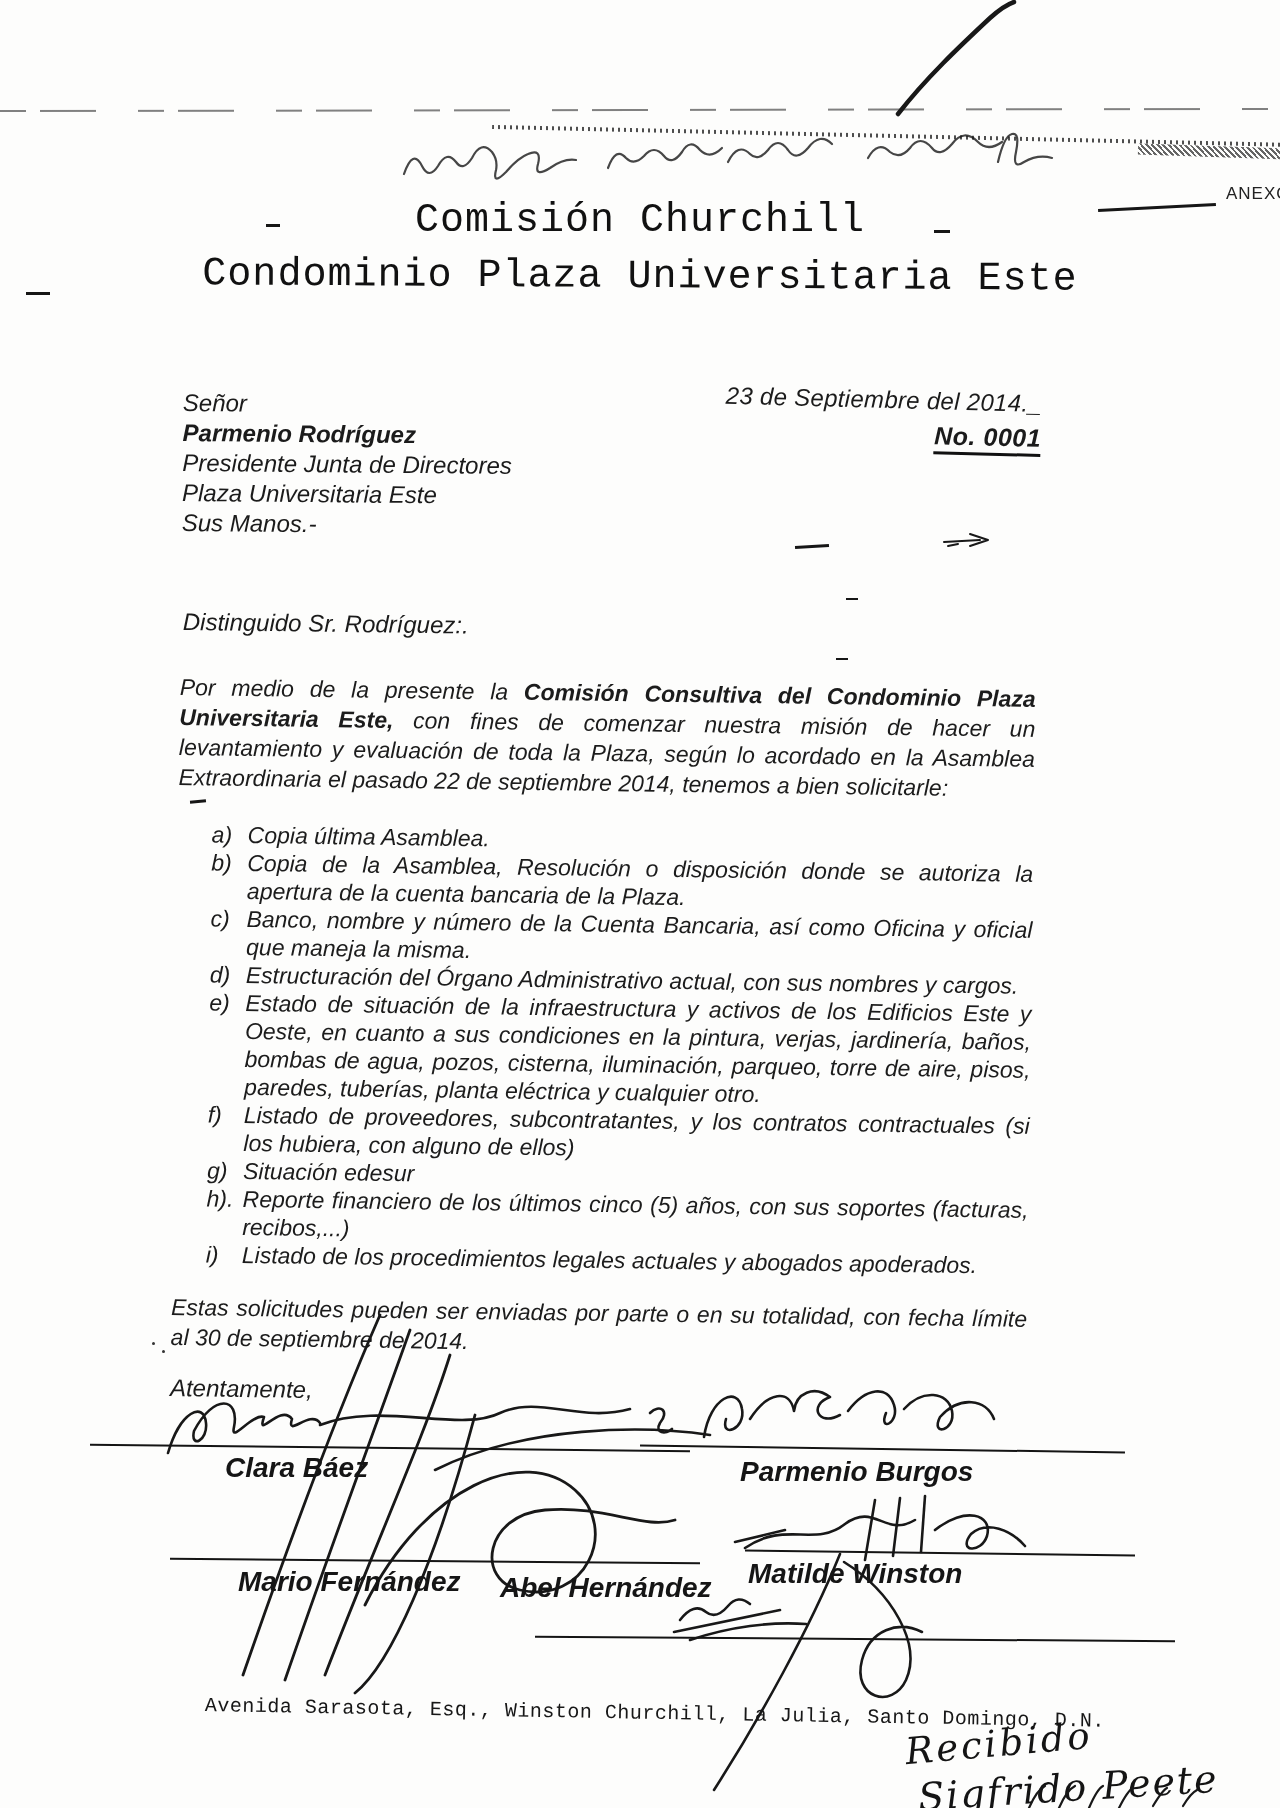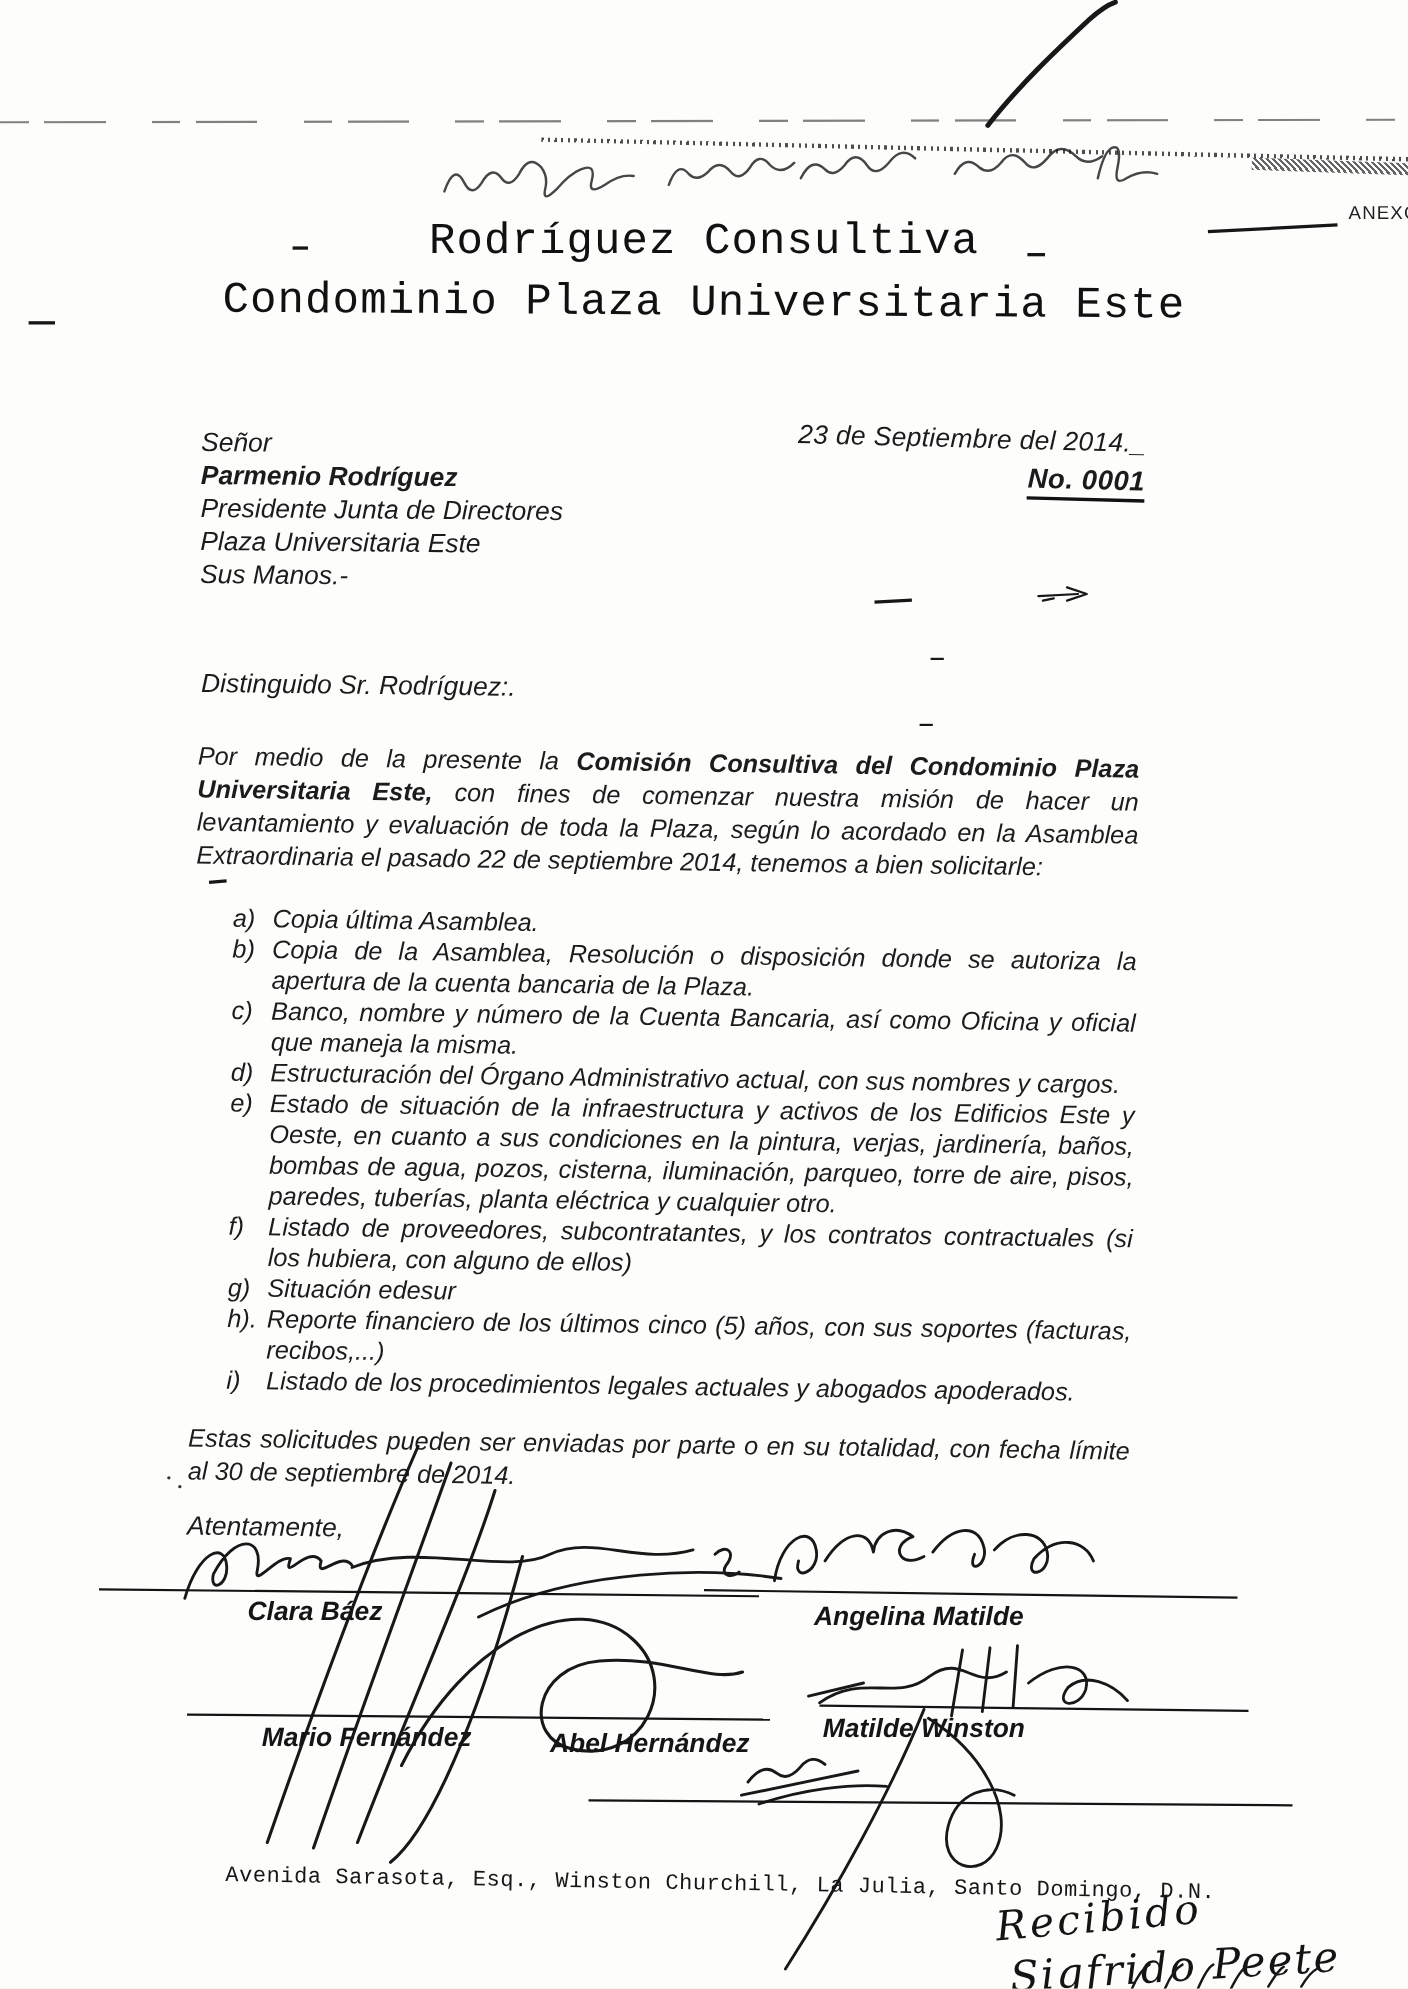--- a/index.html
+++ b/index.html
@@ -70,21 +70,21 @@
   .intro{line-height:30px;text-align:justify;}
   .intro .b{font-weight:bold;}
   .req-list{margin-top:28px;line-height:28px;}
   .item{position:relative;padding-left:70px;text-align:justify;}
   .item-label{position:absolute;left:34px;top:0;}
   .closing{margin-top:24px;line-height:30px;text-align:justify;}
   .signoff{margin-top:22px;font-size:24px;}
   
   .sigline{position:absolute;height:2px;background:#141414;}
   .signame{
-    position:absolute;font-style:italic;font-weight:bold;font-size:24px;
+    position:absolute;font-style:italic;font-weight:bold;font-size:28px;
     white-space:nowrap;color:#151515;
   }
   
   .footer{
     position:absolute;left:205px;top:1694px;
     font-family:"Liberation Mono",monospace;font-size:20px;letter-spacing:.5px;
     white-space:nowrap;color:#171717;
     transform:rotate(1deg);transform-origin:left top;
   }
   
@@ -119,21 +119,21 @@
     <path stroke-width="2.2" opacity=".8" d="M6,46 q9,-26 18,-8 q7,14 16,0 q9,-16 18,-4 q7,10 16,-4 q9,-18 20,-6 q6,8 4,18 q-4,16 10,2 q12,-14 22,-18 q14,-6 10,10 q-4,14 12,4 q14,-10 26,-8"></path>
     <path stroke-width="2.2" opacity=".8" d="M210,40 q8,-22 18,-10 q8,8 18,-2 q10,-12 20,0 q8,10 18,-4 q8,-14 18,-2 q10,10 22,-2"></path>
     <path stroke-width="2.2" opacity=".8" d="M330,34 q10,-20 22,-8 q8,8 18,-4 q10,-14 20,0 q8,12 20,-2 q12,-16 24,-4"></path>
     <path stroke-width="2.2" opacity=".8" d="M470,30 q10,-18 22,-6 q10,8 20,-4 q10,-14 22,0 q8,10 20,-4 q12,-16 26,-2 q10,10 24,0"></path>
     <path stroke-width="2.2" opacity=".8" d="M600,34 q6,-26 14,-28 q8,-2 4,18 q-4,18 8,10 q14,-8 28,-4"></path>
   </svg>
 
   <div class="mark" style="left:1098px;top:206px;width:118px;height:3px;transform:rotate(-3deg);"></div>
   <div class="anexo">ANEXO</div>
 
-  <div class="title title1">Rodríguez Consultiva</div>
+  <div class="title title1">Comisión Churchill</div>
   <div class="title title2">Condominio Plaza Universitaria Este</div>
   <div class="mark" style="left:266px;top:224px;width:14px;height:3px;"></div>
   <div class="mark" style="left:934px;top:230px;width:16px;height:3px;"></div>
   <div class="mark" style="left:26px;top:292px;width:24px;height:3px;"></div>
 
   <div class="meta">
     <div class="date">23 de Septiembre del 2014._</div>
     <div class="number">No. 0001</div>
   </div>
 
@@ -196,21 +196,21 @@
   <div class="sigline" style="left:90px;top:1447px;width:600px;transform:rotate(.6deg);"></div>
   <div class="signame" style="left:225px;top:1452px;">Clara Báez</div>
 
   <svg class="sig" style="left:690px;top:1375px;" width="330" height="86" viewBox="0 0 330 86">
     <path stroke-width="2.6" d="M14,62 C20,22 48,10 52,34 C56,54 30,64 36,44"></path>
     <path stroke-width="2.6" d="M60,44 C78,16 100,14 104,36 C106,18 124,10 140,22 C118,30 128,52 150,40"></path>
     <path stroke-width="2.6" d="M158,36 C176,12 198,10 204,30 C210,48 188,58 196,38"></path>
     <path stroke-width="2.6" d="M214,34 C232,14 258,16 262,36 C266,56 240,62 250,42 C270,20 296,24 304,44"></path>
   </svg>
   <div class="sigline" style="left:640px;top:1448px;width:485px;transform:rotate(.8deg);"></div>
-  <div class="signame" style="left:740px;top:1456px;">Angelina Matilde</div>
+  <div class="signame" style="left:740px;top:1456px;">Parmenio Burgos</div>
 
   <div class="sigline" style="left:170px;top:1560px;width:530px;transform:rotate(.5deg);"></div>
   <div class="signame" style="left:238px;top:1566px;">Mario Fernández</div>
 
   <svg class="sig" style="left:725px;top:1490px;" width="320" height="82" viewBox="0 0 320 82">
     <path stroke-width="2.6" d="M10,52 L60,40"></path>
     <path stroke-width="2.6" d="M20,58 C60,30 90,58 120,34 C150,12 160,48 190,30"></path>
     <path stroke-width="2.6" d="M150,10 L140,70"></path>
     <path stroke-width="2.6" d="M175,8 L168,66"></path>
     <path stroke-width="2.6" d="M200,6 L196,62"></path>

